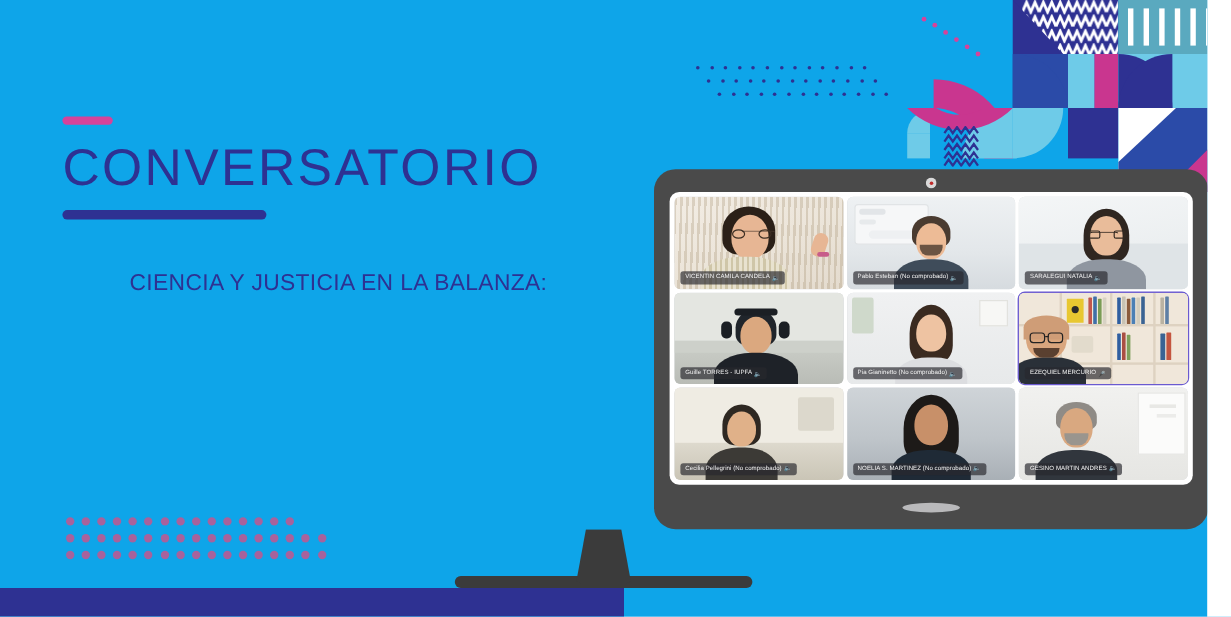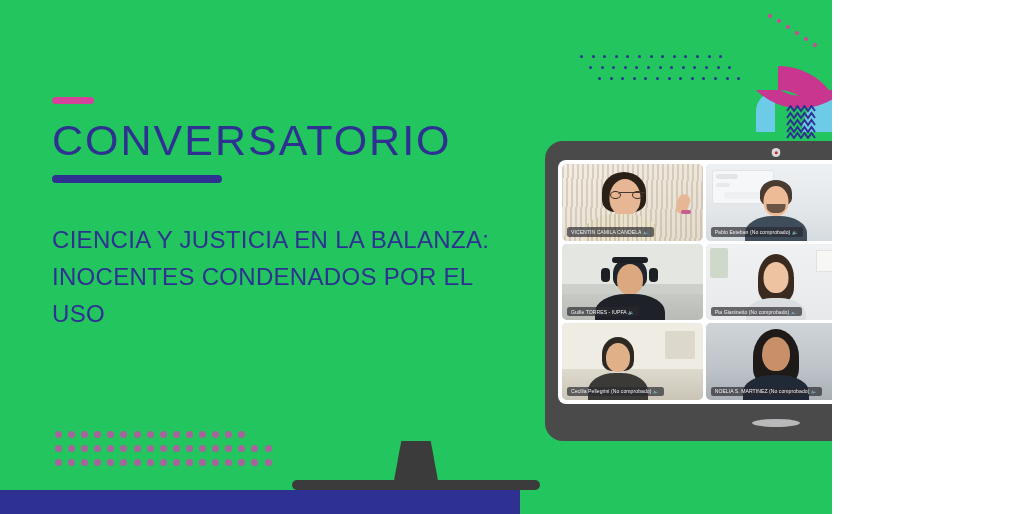--- a/index.html
+++ b/index.html
@@ -9,24 +9,25 @@
     height: 514px;
     background: #ffffff;
     font-family: "Liberation Sans", sans-serif;
     overflow: hidden;
     position: relative;
   }
 
   #poster {
     position: absolute;
     inset: 0;
-    width: 832px;
+    width: 1006px;
     height: 514px;
-    background: #22c55e;
+    background: #0ea5e9;
     overflow: hidden;
+    text-align: center;
   }
 
   
   .left-panel {
     position: absolute;
     left: 0; top: 0;
     width: 540px; height: 514px;
     z-index: 40;
   }
 
@@ -54,21 +55,21 @@
     left: 52px; top: 175px;
     width: 170px; height: 8px;
     background: #2e3192;
     border-radius: 4px;
   }
 
   .subtitle {
     position: absolute;
     left: 52px; top: 222px;
     width: 460px;
-    font-size: 24px;
+    font-size: 19px;
     letter-spacing: 0.3px;
     color: #2e3192;
     line-height: 1.54;
     font-weight: 400;
   }
 
   
   .dot-grid {
     position: absolute;
     left: 55px; top: 431px;
@@ -377,21 +378,20 @@
 
   <div class="left-panel">
     <div class="pink-rule"></div>
 
     <div class="title-main">CONVERSATORIO</div>
 
     <div class="navy-rule"></div>
 
     <div class="subtitle">
       <div>CIENCIA Y JUSTICIA EN LA BALANZA:</div>
-      <div>INOCENTES CONDENADOS POR EL USO</div>
     </div>
 
     <div class="dot-grid">
       <div class="dot-row">
         <i class="d"></i>
           <i class="d"></i>
           <i class="d"></i>
           <i class="d"></i>
           <i class="d"></i>
           <i class="d"></i>

